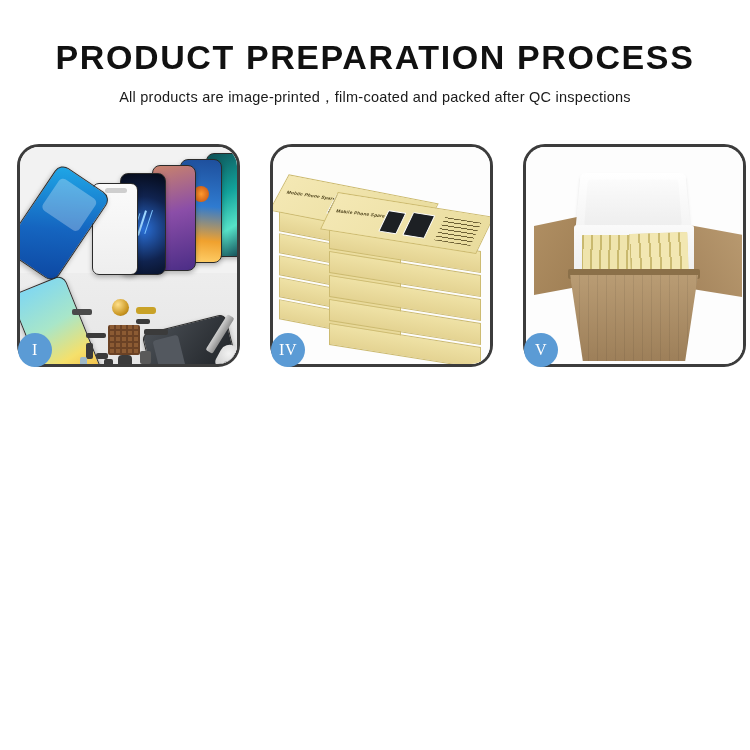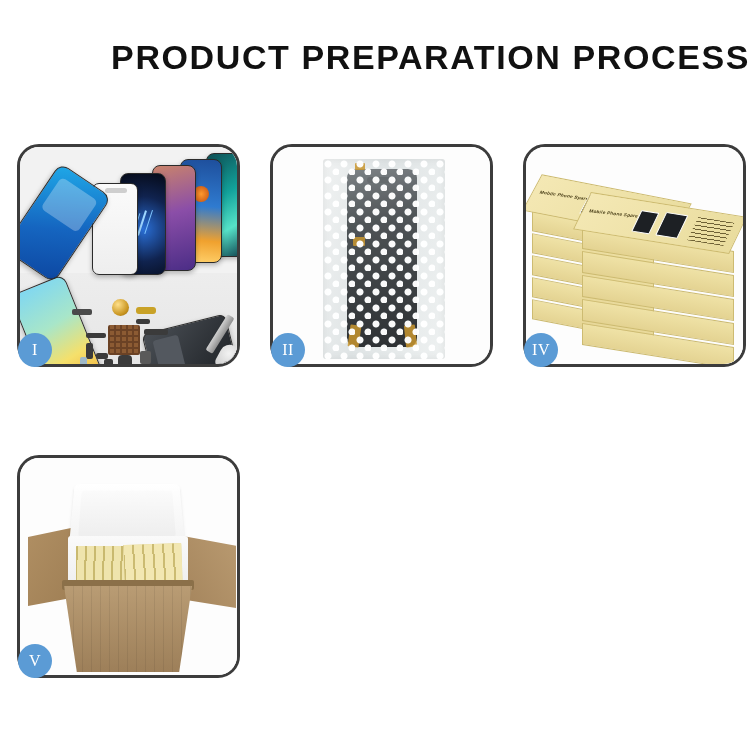--- a/index.html
+++ b/index.html
@@ -6,21 +6,21 @@
   html, body { margin:0; padding:0; }
   body {
     width:750px; height:750px;
     background:#ffffff;
     font-family:"Liberation Sans", sans-serif;
     overflow:hidden;
     position:relative;
   }
 
   
-  #header { width:100%; padding-top:40px; text-align:right; }
+  #header { width:100%; padding-top:40px; text-align:center; }
   #page-title {
     font-size:34px;
     font-weight:bold;
     letter-spacing:1.6px;
     color:#111111;
     line-height:1;
     margin:0;
     white-space:nowrap;
   }
   #page-subtitle {
@@ -379,20 +379,21 @@
 
   #root-canvas { position:absolute; inset:0; }
 </style>
 </head>
 <body>
 
 <div id="root-canvas">
 
   <div id="header">
     <div id="page-title">PRODUCT PREPARATION PROCESS</div>
+    <div id="page-subtitle">All products are image-printed，film-coated and packed after QC inspections</div>
   </div>
 
   <div id="grid">
 
     <div class="panel">
       <div class="panel-media p1">
         <div class="floor"></div>
         <div class="ph ph-f"></div>
         <div class="ph ph-e"></div>
         <div class="ph ph-d"></div>
@@ -414,34 +415,20 @@
         <div class="flex-cbl" style="left:84px;top:212px;width:9px;height:9px;"></div>
         <div class="flex-cbl" style="left:60px;top:210px;width:7px;height:14px;border-radius:2px;background:#9fb9c9;"></div>
         <div class="flex-cbl" style="left:120px;top:204px;width:11px;height:13px;background:#5a5a5a;"></div>
         <div class="tool"></div>
         <div class="tool-grip"></div>
         <div class="flex-cbl" style="left:204px;top:214px;width:12px;height:4px;background:#bdbdbd;"></div>
       </div>
       <div class="badge">I</div>
     </div>
 
-    <div class="panel">
-      <div class="panel-media p2">
-        <div class="bag">
-          <div class="part"></div>
-          <div class="tape" style="left:32px;top:4px;width:10px;height:7px;"></div>
-          <div class="tape" style="left:30px;top:78px;width:12px;height:9px;"></div>
-          <div class="tape" style="left:26px;top:166px;width:11px;height:22px;transform:rotate(8deg);"></div>
-          <div class="tape" style="left:82px;top:166px;width:11px;height:22px;transform:rotate(-6deg);"></div>
-          <div class="bubbles"></div>
-          <div class="bubbles2"></div>
-        </div>
-      </div>
-      <div class="badge">II</div>
-    </div>
 
 
     <div class="panel">
       <div class="panel-media p4">
         <div class="stack">
 
           <div class="sbox" style="left:6px;  top:164px; width:122px; height:20px; transform:skewY(11deg);"></div>
           <div class="sbox" style="left:6px;  top:142px; width:122px; height:20px; transform:skewY(11deg);"></div>
           <div class="sbox" style="left:6px;  top:120px; width:122px; height:20px; transform:skewY(11deg);"></div>
           <div class="sbox" style="left:6px;  top:98px;  width:122px; height:20px; transform:skewY(11deg);"></div>

